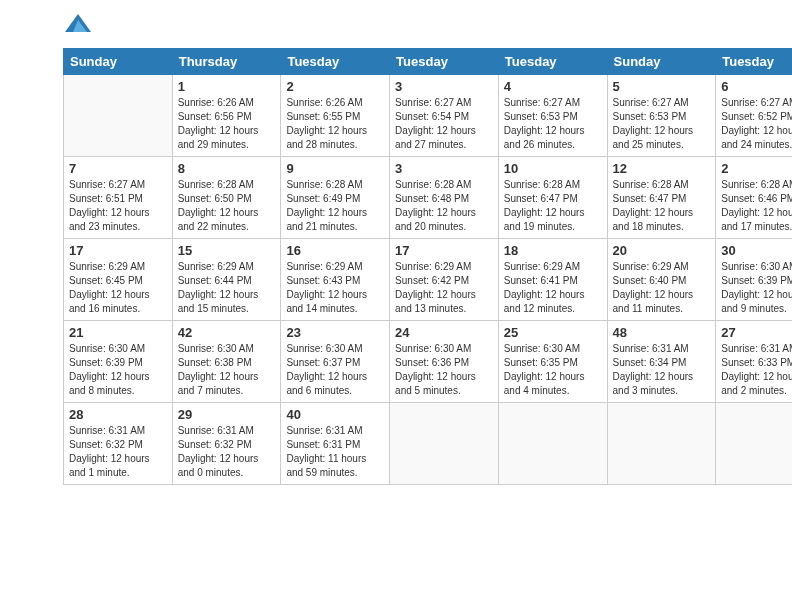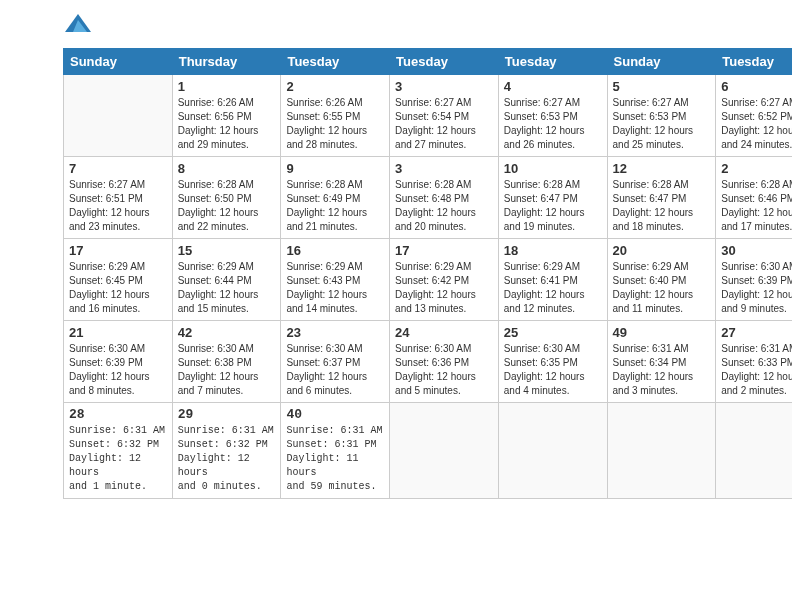--- a/index.html
+++ b/index.html
@@ -90,21 +90,20 @@
     .day-info {
       font-size: 10px;
       line-height: 1.4;
       color: #333;
     }
     .empty-cell {
       background: #f9f9f9;
     }
     .last-row td {
       height: 70px;
-      font-family: Liberation Mono, monospace;
     }
   </style>
 </head>
 <body>
 
 <div class="page">
   <div class="header">
     <div class="logo">
       <svg class="logo-icon" viewBox="0 0 30 30">
         <polygon points="15,4 28,22 2,22" fill="#2a7ab5"></polygon>
@@ -311,21 +310,21 @@
 and 5 minutes.</div>
           </td>
           <td>
             <div class="day-number">25</div>
             <div class="day-info" style="white-space: pre-line;">Sunrise: 6:30 AM
 Sunset: 6:35 PM
 Daylight: 12 hours
 and 4 minutes.</div>
           </td>
           <td>
-            <div class="day-number">49</div>
+            <div class="day-number">48</div>
             <div class="day-info" style="white-space: pre-line;">Sunrise: 6:31 AM
 Sunset: 6:34 PM
 Daylight: 12 hours
 and 3 minutes.</div>
           </td>
           <td>
             <div class="day-number">27</div>
             <div class="day-info" style="white-space: pre-line;">Sunrise: 6:31 AM
 Sunset: 6:33 PM
 Daylight: 12 hours

